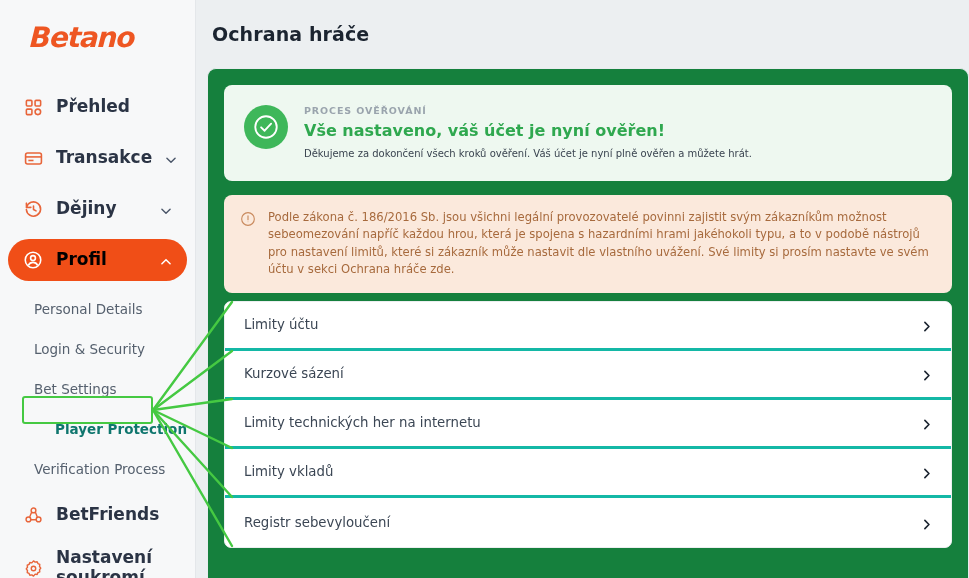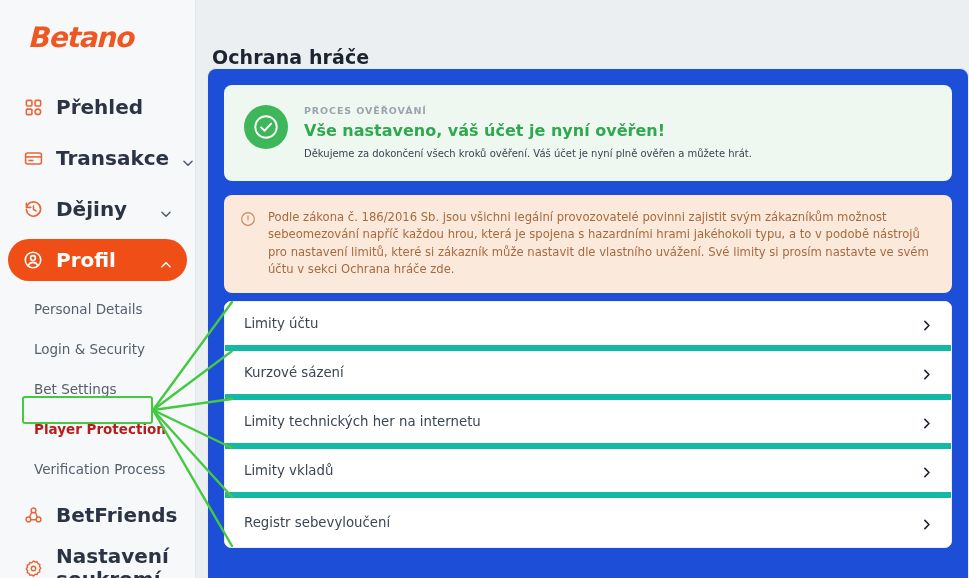--- a/index.html
+++ b/index.html
@@ -42,60 +42,61 @@
   }
   .nav-list { padding: 0 8px; }
   .nav-item {
     display: flex;
     align-items: center;
     gap: 12px;
     height: 42px;
     padding: 0 14px;
     border-radius: 21px;
     color: #2b3445;
-    font-size: 20px;
+    font-size: 17px;
     font-weight: 700;
     cursor: pointer;
     margin-bottom: 9px;
     position: relative;
   }
   .nav-item .ico {
     width: 22px; height: 22px;
     flex: 0 0 22px;
     display: flex; align-items: center; justify-content: center;
     color: #e8653a;
   }
   .nav-item .label { flex: 1 1 auto; line-height: 1.15; }
   .nav-item .chev {
     width: 14px; height: 14px;
     flex: 0 0 14px;
     color: #4a5568;
   }
   .nav-item.active {
     background: #f04e17;
-    color: #ffffff;
+    color: #000000;
   }
   .nav-item.active .ico,
   .nav-item.active .chev { color: #ffffff; }
 
   .sub-list { padding: 4px 8px 0 8px; }
   .sub-item {
     height: 30px;
     display: flex;
     align-items: center;
     padding-left: 26px;
     font-size: 13.5px;
     color: #55606e;
     cursor: pointer;
     margin-bottom: 10px;
     border-radius: 4px;
   }
   .sub-item.sub-highlight {
-    color: #b91c1c;
+    color: #0f766e;
     font-weight: 700;
+    justify-content: flex-end;
   }
 
   
   #pp-box {
     position: absolute;
     left: 22px; top: 396px;
     width: 131px; height: 28px;
     border: 2px solid #45c942;
     border-radius: 3px;
     z-index: 40;
@@ -109,34 +110,34 @@
     background: #eceff1;
     display: flex;
     flex-direction: column;
     overflow: hidden;
     position: relative;
   }
   #page-header {
     height: 68px;
     flex: 0 0 68px;
     display: flex;
-    align-items: flex-end;
+    align-items: center;
     padding-left: 16px;
     background: #eceff1;
   }
   #page-header h1 {
     font-size: 19px;
     font-weight: 700;
     color: #1b2430;
     letter-spacing: .1px;
   }
   #content-card {
     margin: 0 0 0 11px;
     flex: 1 1 auto;
-    background: #1d4ed8;
+    background: #15803d;
     border-radius: 9px 9px 0 0;
     border: 1px solid #e9ecef;
     border-bottom: none;
     padding: 16px 16px 0 16px;
     overflow: hidden;
   }
 
   
   .success-banner {
     background: #eef8f0;
@@ -204,21 +205,21 @@
     border: 1px solid #eceef0;
     border-radius: 7px;
     overflow: hidden;
   }
   .row {
     height: 49px;
     display: flex;
     align-items: center;
     justify-content: space-between;
     padding: 0 18px 0 19px;
-    border-bottom: 6px solid #14b8a6;
+    border-bottom: 3px solid #14b8a6;
     cursor: pointer;
     background: #ffffff;
   }
   .row:last-child { border-bottom: none; }
   .row .row-label {
     font-size: 13.3px;
     color: #3b4654;
   }
   .row .row-chev {
     width: 13px; height: 13px;

